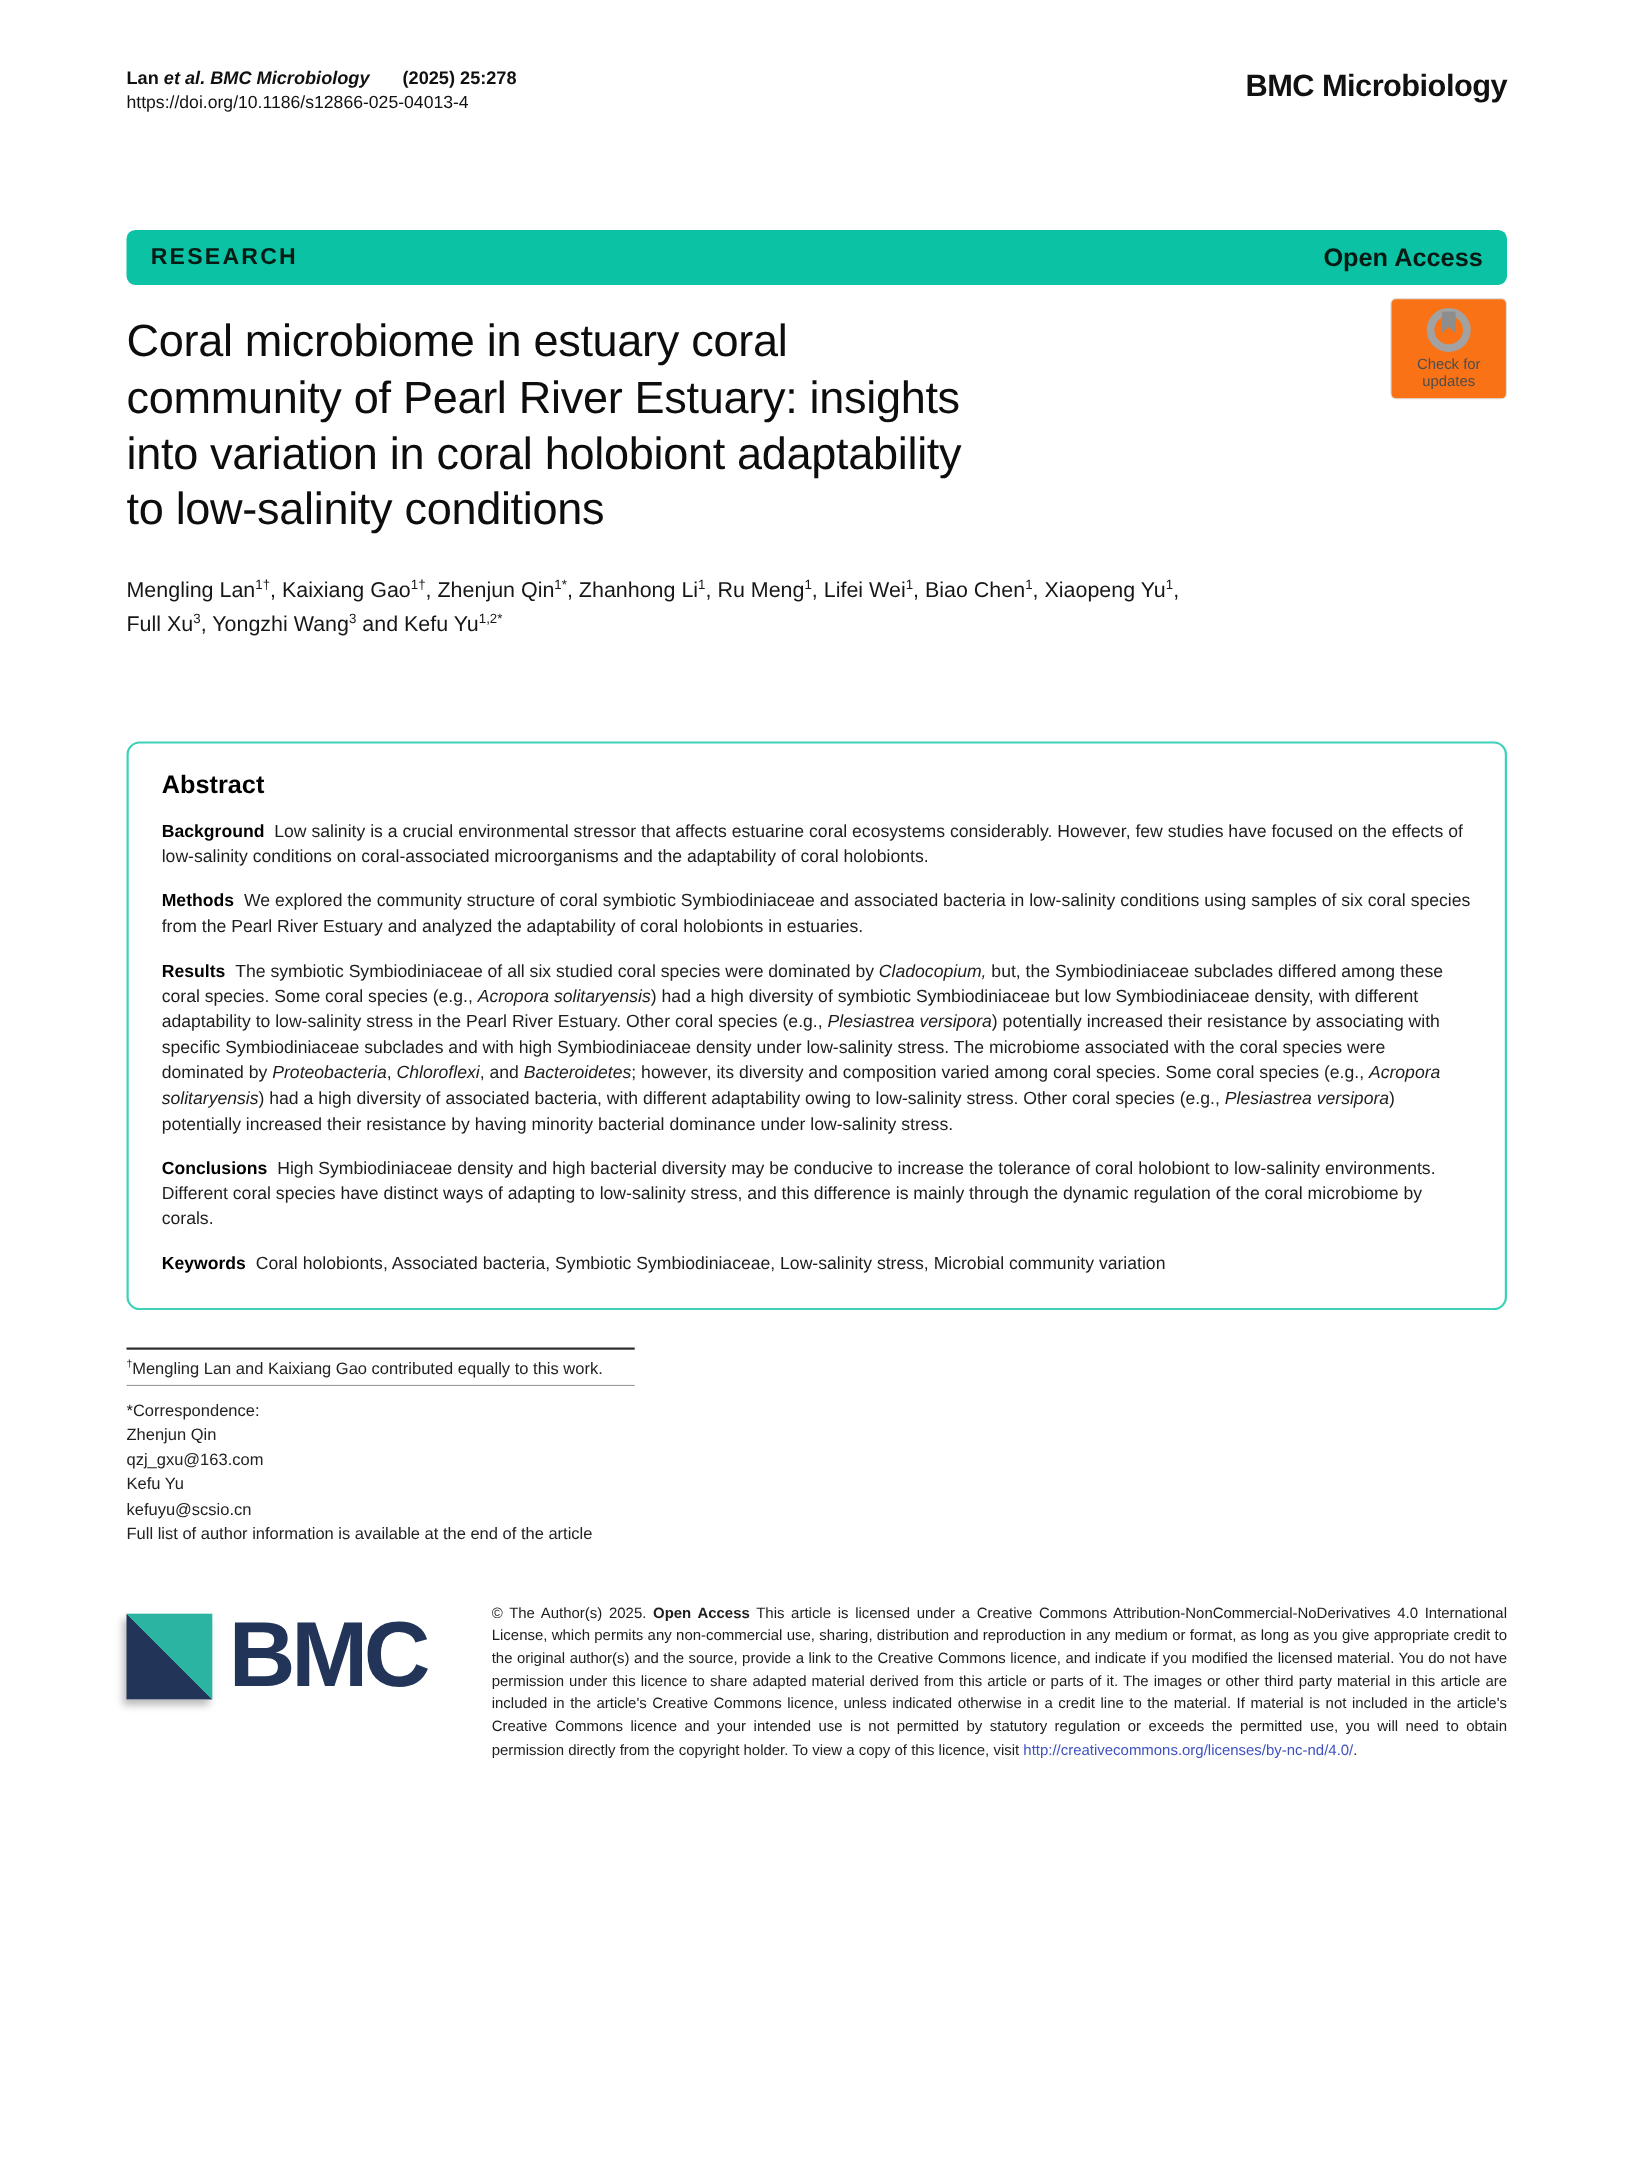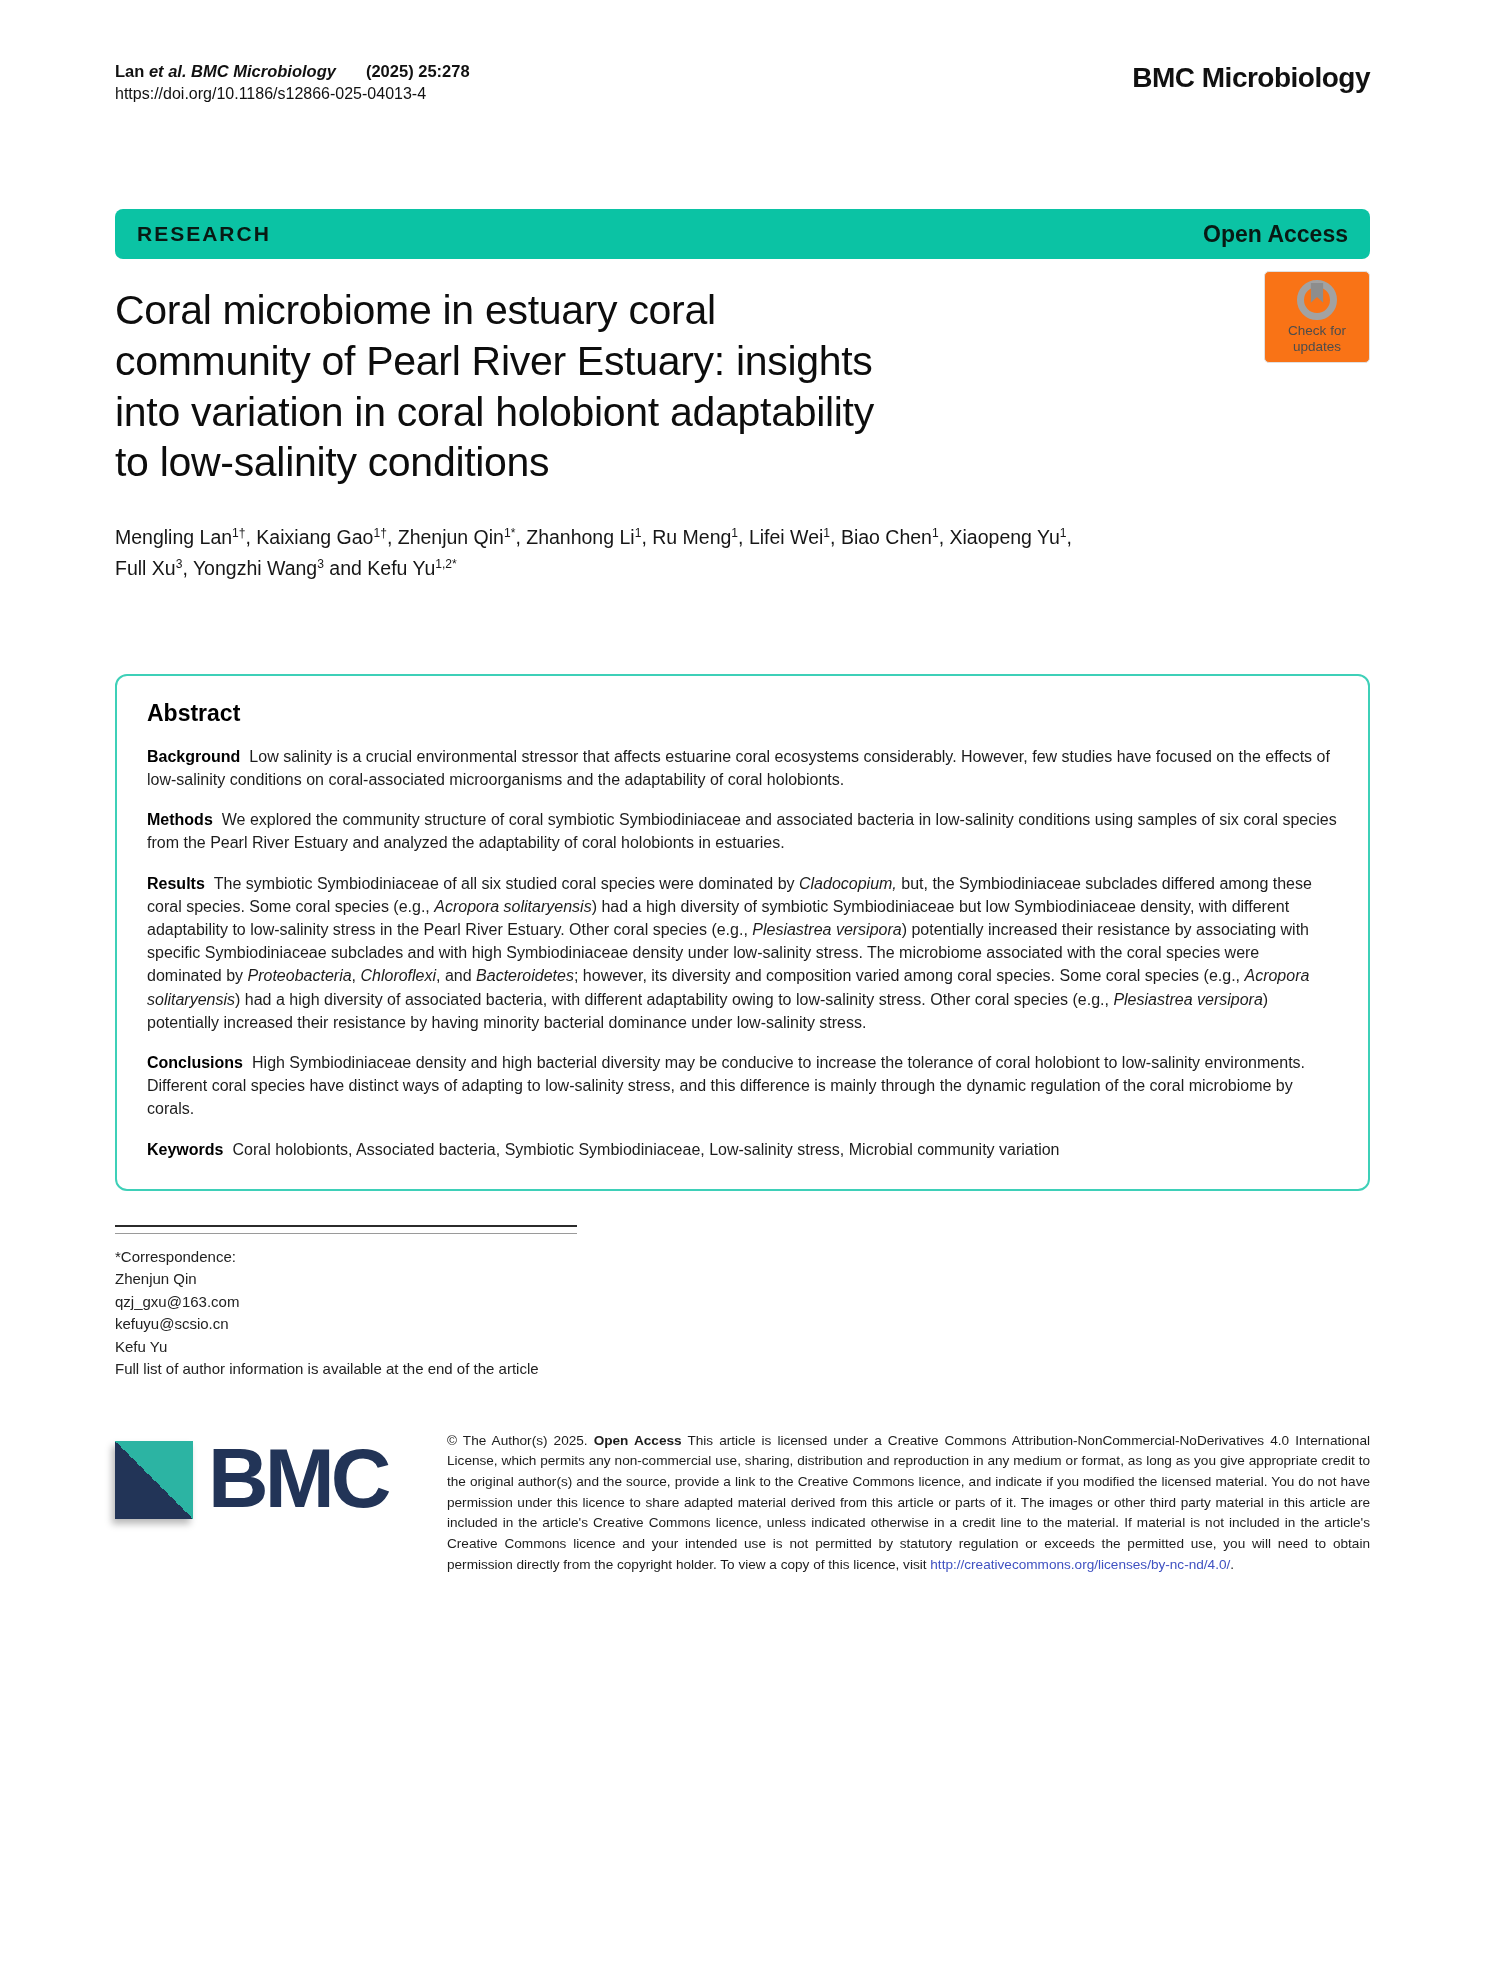--- a/index.html
+++ b/index.html
@@ -100,28 +100,29 @@
   <section class="abstract">
     <h2>Abstract</h2>
     <p><b class="lead">Background</b><span>Low salinity is a crucial environmental stressor that affects estuarine coral ecosystems considerably. However, few studies have focused on the effects of low-salinity conditions on coral-associated microorganisms and the adaptability of coral holobionts.</span></p>
     <p><b class="lead">Methods</b><span>We explored the community structure of coral symbiotic Symbiodiniaceae and associated bacteria in low-salinity conditions using samples of six coral species from the Pearl River Estuary and analyzed the adaptability of coral holobionts in estuaries.</span></p>
     <p><b class="lead">Results</b><span><span>The symbiotic Symbiodiniaceae of all six studied coral species were dominated by </span><em>Cladocopium,</em><span> but, the Symbiodiniaceae subclades differed among these coral species. Some coral species (e.g., </span><em>Acropora solitaryensis</em><span>) had a high diversity of symbiotic Symbiodiniaceae but low Symbiodiniaceae density, with different adaptability to low-salinity stress in the Pearl River Estuary. Other coral species (e.g., </span><em>Plesiastrea versipora</em><span>) potentially increased their resistance by associating with specific Symbiodiniaceae subclades and with high Symbiodiniaceae density under low-salinity stress. The microbiome associated with the coral species were dominated by </span><em>Proteobacteria</em><span>, </span><em>Chloroflexi</em><span>, and </span><em>Bacteroidetes</em><span>; however, its diversity and composition varied among coral species. Some coral species (e.g., </span><em>Acropora solitaryensis</em><span>) had a high diversity of associated bacteria, with different adaptability owing to low-salinity stress. Other coral species (e.g., </span><em>Plesiastrea versipora</em><span>) potentially increased their resistance by having minority bacterial dominance under low-salinity stress.</span></span></p>
     <p><b class="lead">Conclusions</b><span>High Symbiodiniaceae density and high bacterial diversity may be conducive to increase the tolerance of coral holobiont to low-salinity environments. Different coral species have distinct ways of adapting to low-salinity stress, and this difference is mainly through the dynamic regulation of the coral microbiome by corals.</span></p>
     <p><b class="lead">Keywords</b><span>Coral holobionts, Associated bacteria, Symbiotic Symbiodiniaceae, Low-salinity stress, Microbial community variation</span></p>
   </section>
 
   <div class="fnrule rule-dark"></div>
+  <p class="fn"><sup>†</sup><span>Mengling Lan and Kaixiang Gao contributed equally to this work.</span></p>
   <div class="fnrule rule-light"></div>
 
   <div class="corr">
     <div>*Correspondence:</div>
     <div>Zhenjun Qin</div>
     <div>qzj_gxu@163.com</div>
+    <div>Kefu Yu</div>
     <div>kefuyu@scsio.cn</div>
-    <div>Kefu Yu</div>
     <div>Full list of author information is available at the end of the article</div>
   </div>
 
   <footer class="foot">
     <div class="bmc-logo">
       <span class="bmc-square"></span>
       <span class="bmc-word">BMC</span>
     </div>
     <p class="license"><span><span>© The Author(s) 2025. </span><b>Open Access</b><span> This article is licensed under a Creative Commons Attribution-NonCommercial-NoDerivatives 4.0 International License, which permits any non-commercial use, sharing, distribution and reproduction in any medium or format, as long as you give appropriate credit to the original author(s) and the source, provide a link to the Creative Commons licence, and indicate if you modified the licensed material. You do not have permission under this licence to share adapted material derived from this article or parts of it. The images or other third party material in this article are included in the article's Creative Commons licence, unless indicated otherwise in a credit line to the material. If material is not included in the article's Creative Commons licence and your intended use is not permitted by statutory regulation or exceeds the permitted use, you will need to obtain permission directly from the copyright holder. To view a copy of this licence, visit </span></span><a class="cc-link">http://creativecommons.org/licenses/by-nc-nd/4.0/</a><span>.</span></p>
   </footer>

